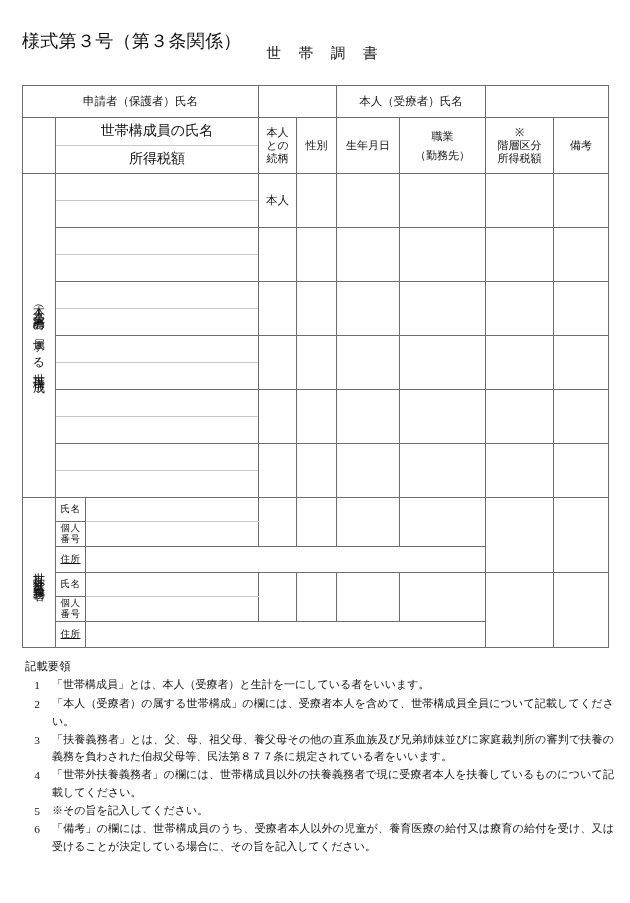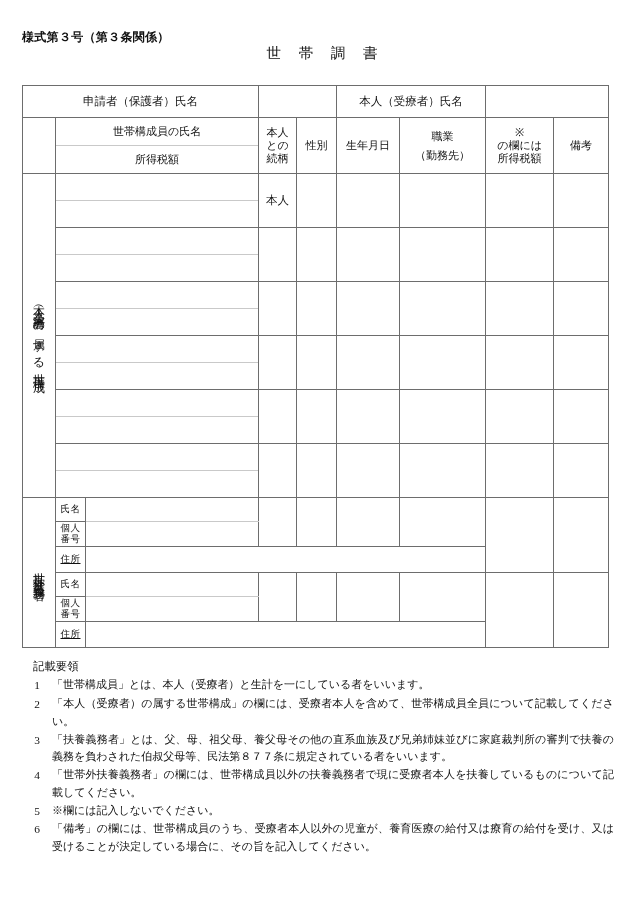--- a/index.html
+++ b/index.html
@@ -20,24 +20,23 @@
     width: 630px;
     height: 903px;
     box-sizing: border-box;
   }
 
   
   .form-no {
     position: absolute;
     left: 22px;
     top: 29px;
-    font-size: 12px;
+    font-size: 18px;
     letter-spacing: 0.3px;
     white-space: nowrap;
-    font-weight: bold;
   }
   .doc-title {
     position: absolute;
     left: 14px;
     right: 0;
     top: 44px;
     text-align: center;
     font-size: 14.5px;
     letter-spacing: 7px;
     text-indent: 7px;
@@ -84,21 +83,21 @@
     position: relative;
     padding: 0;
     height: 54px;
   }
   .name-head .nh-top,
   .name-head .nh-bot {
     height: 27px;
     display: flex;
     align-items: center;
     justify-content: center;
-    font-size: 11px;
+    font-size: 14px;
     text-align: center;
   }
   .name-head .nh-top { border-bottom: 1px solid #c9c9c9; }
 
   
   .vlabel {
     width: 33px;
     padding: 0;
   }
   .vlabel .vtext {
@@ -143,21 +142,21 @@
   
   .notes {
     position: absolute;
     left: 22px;
     top: 657px;
     width: 592px;
     font-size: 11.4px;
     line-height: 1.62;
   }
   .notes-title {
-    margin: 0 0 1px 11px;
+    margin: 0 0 1px 3px;
     font-size: 11.4px;
   }
   .note-row {
     display: flex;
     align-items: flex-start;
     margin: 0 0 0 0;
   }
   .note-num {
     width: 30px;
     flex: 0 0 30px;
@@ -213,21 +212,21 @@
         </td>
         <td class="col-head">性別</td>
         <td class="col-head">生年月日</td>
         <td class="col-head two-line">
           <div>職業</div>
           <div style="height:6px"></div>
           <div>（勤務先）</div>
         </td>
         <td class="col-head tight">
           <div>※</div>
-          <div>の欄には</div>
+          <div>階層区分</div>
           <div>所得税額</div>
         </td>
         <td class="col-head">備考</td>
       </tr>
 
       <tr class="row-h">
         <td class="vlabel" rowspan="6">
           <div class="vtext">本人（受療者）の属する世帯構成</div>
         </td>
         <td class="member-cell" colspan="2">
@@ -371,21 +370,21 @@
     <div class="note-row">
       <div class="note-num">3</div>
       <div class="note-text">「扶養義務者」とは、父、母、祖父母、養父母その他の直系血族及び兄弟姉妹並びに家庭裁判所の審判で扶養の義務を負わされた伯叔父母等、民法第８７７条に規定されている者をいいます。</div>
     </div>
     <div class="note-row">
       <div class="note-num">4</div>
       <div class="note-text">「世帯外扶養義務者」の欄には、世帯構成員以外の扶養義務者で現に受療者本人を扶養しているものについて記載してください。</div>
     </div>
     <div class="note-row">
       <div class="note-num">5</div>
-      <div class="note-text">※欄には記入しないでください。</div>
+      <div class="note-text">※その旨を記入してください。</div>
     </div>
     <div class="note-row">
       <div class="note-num">6</div>
       <div class="note-text">「備考」の欄には、世帯構成員のうち、受療者本人以外の児童が、養育医療の給付又は療育の給付を受け、又は受けることが決定している場合に、その旨を記入してください。</div>
     </div>
   </div>
 
 </div>
 
 </body></html>

